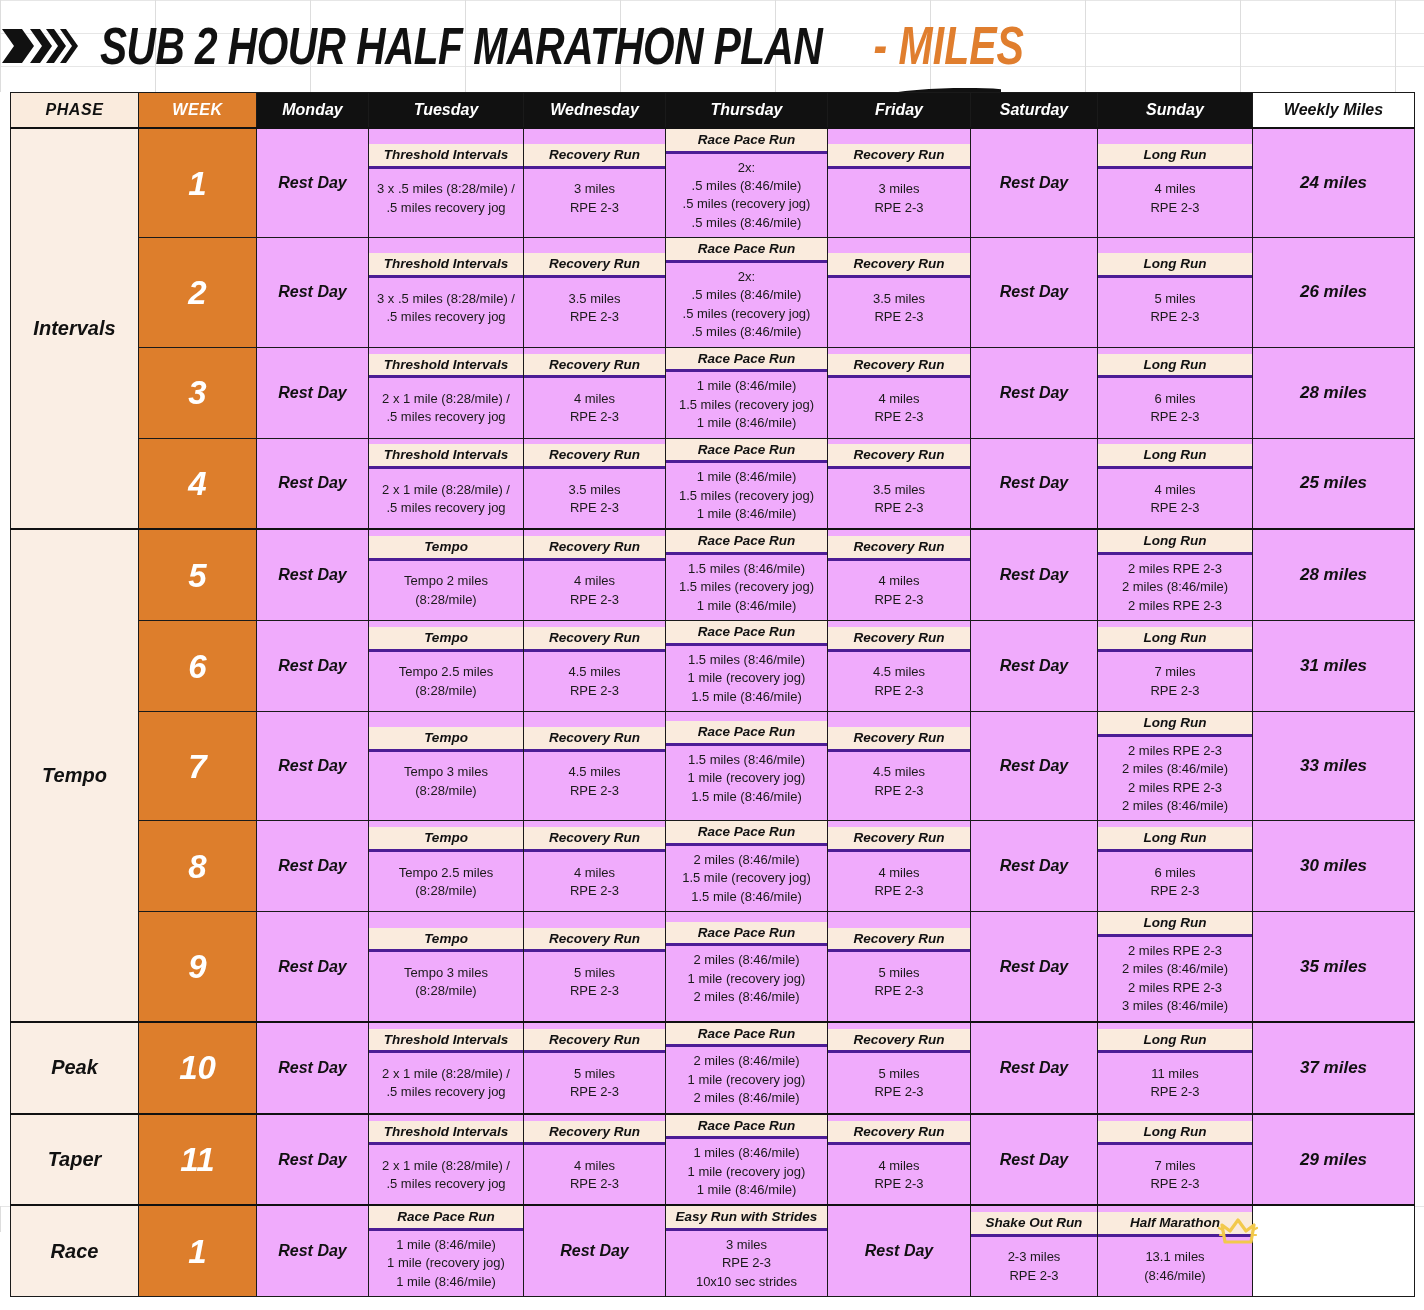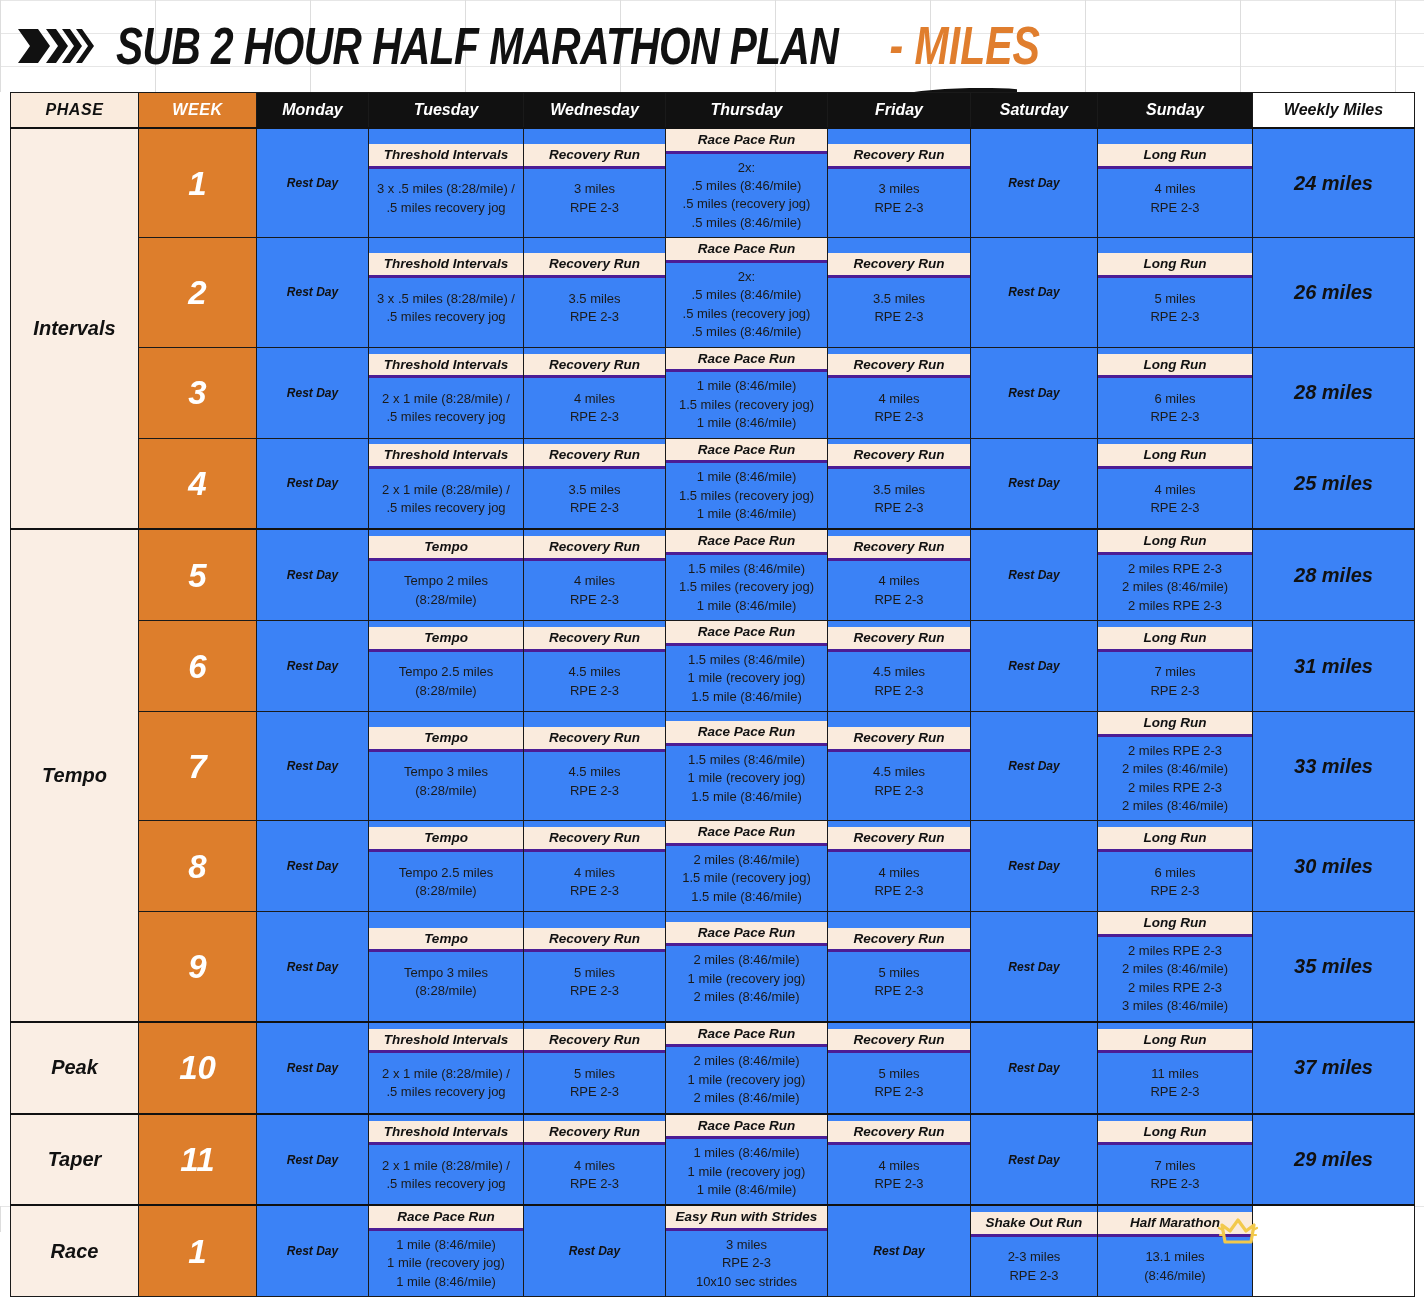--- a/index.html
+++ b/index.html
@@ -39,21 +39,21 @@
     z-index: 0;
   }
 
   
   .titlebar {
     position: relative;
     z-index: 2;
     height: 92px;
     display: flex;
     align-items: center;
-    padding-left: 16px;
+    padding-left: 0;
     box-sizing: border-box;
   }
   .brand-chevrons {
     display: flex;
     align-items: center;
     margin-right: 22px;
   }
   .title-main {
     font-family: "Liberation Sans", sans-serif;
     font-weight: 700;
@@ -89,21 +89,21 @@
   .plan-wrap {
     position: relative;
     z-index: 2;
     padding: 0 10px;
     box-sizing: border-box;
   }
   table.plan {
     border-collapse: collapse;
     table-layout: fixed;
     width: 1404px;
-    background: #3b82f6;
+    background: #f0abfc;
     border-radius: 27px;
   }
   table.plan td, table.plan th {
     border: 1.5px solid #1a1a1a;
     padding: 0;
     vertical-align: middle;
     text-align: center;
   }
 
   
@@ -206,27 +206,27 @@
     color: #1a1a1a;
     padding: 5px 3px;
     box-sizing: border-box;
   }
   .cell-body .ln { display: block; white-space: nowrap; }
 
   
   td.plain {
     font-weight: 700;
     font-style: italic;
-    font-size: 12px;
+    font-size: 16px;
     color: #111;
   }
   td.weekly {
     font-weight: 700;
     font-style: italic;
-    font-size: 20px;
+    font-size: 17px;
     color: #111;
   }
   td.empty { background: #ffffff; }
 
   
   .crown-wrap { position: relative; }
   .crown {
     position: absolute;
     right: -6px;
     top: 4px;

